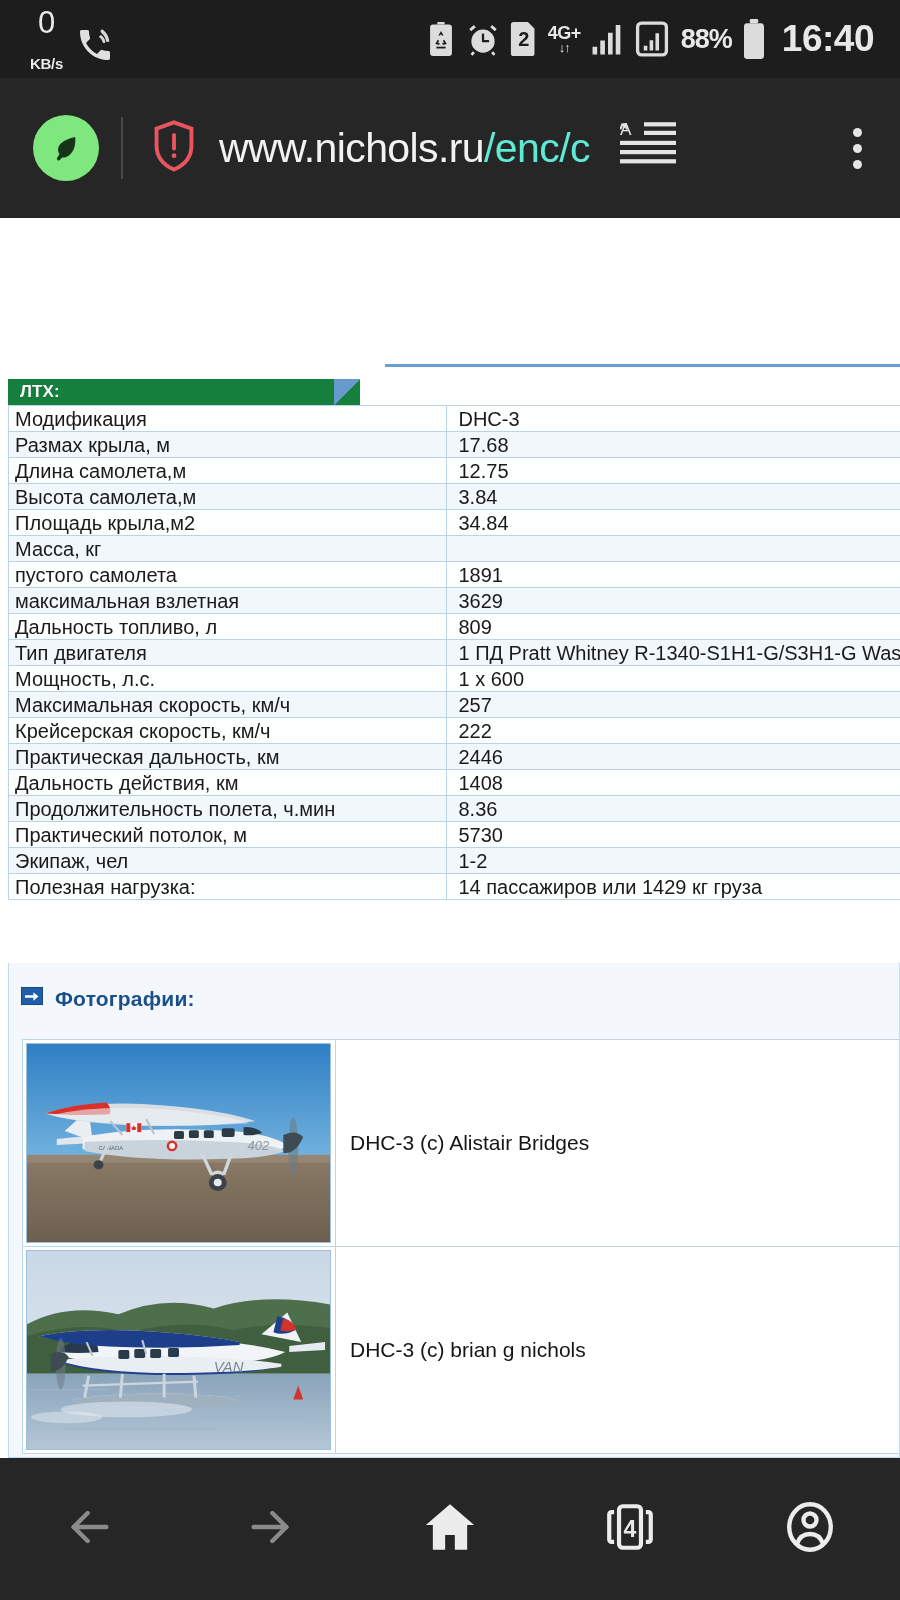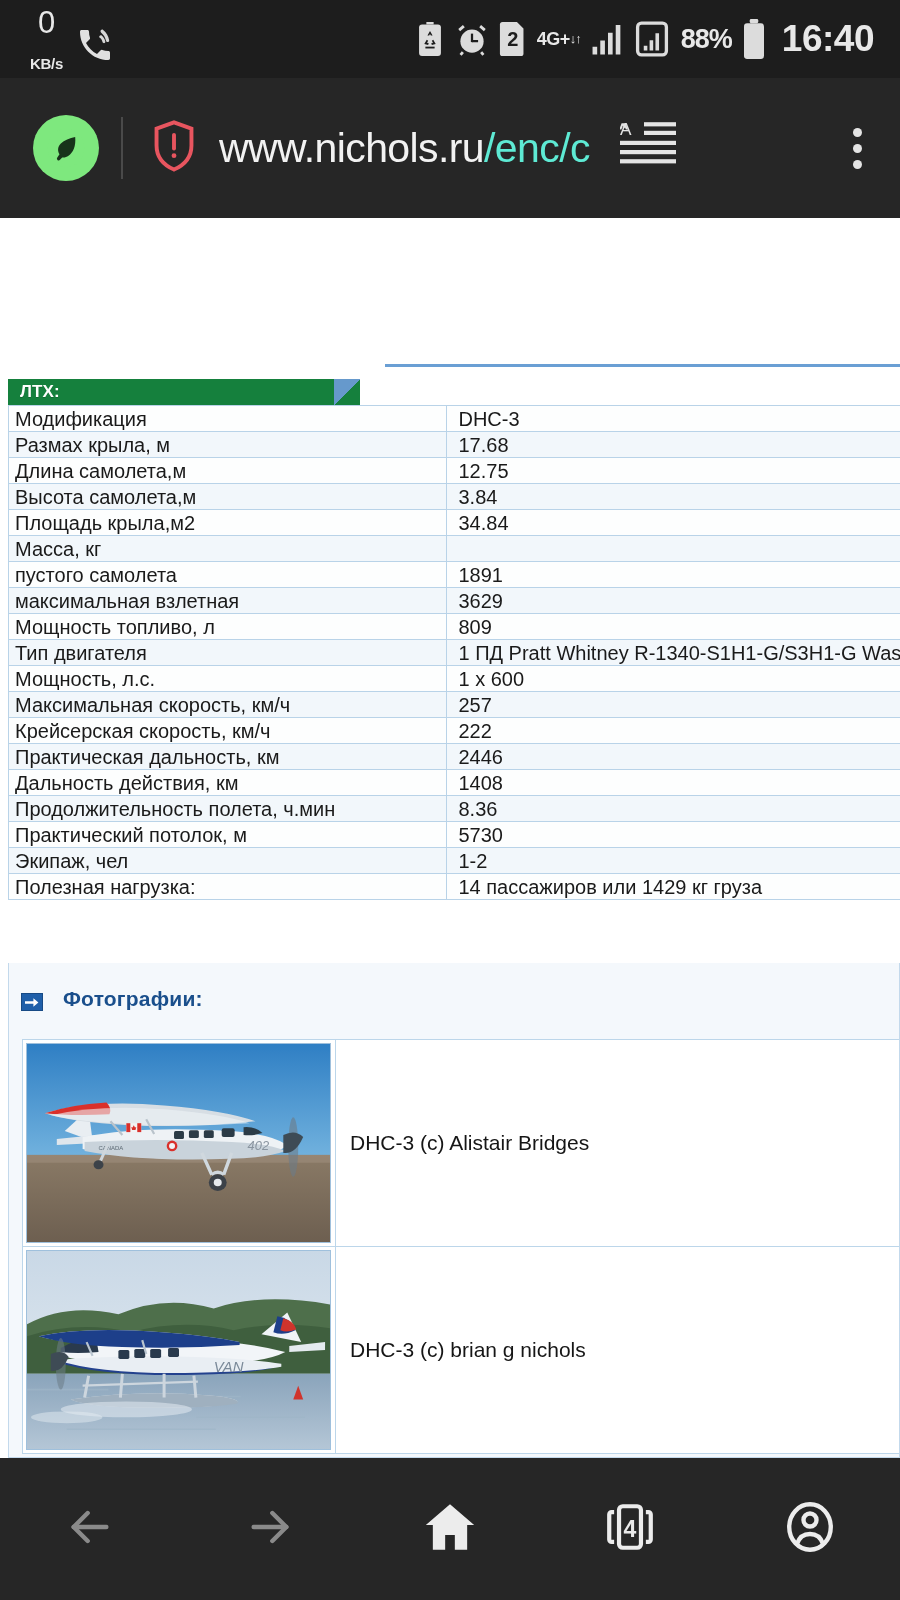--- a/index.html
+++ b/index.html
@@ -21,21 +21,21 @@
   .sb-left { display:flex; align-items:flex-end; gap:12px; padding-left:30px; }
   .net-speed { display:flex; flex-direction:column; align-items:center; line-height:1; }
   .net-speed .num { font-size:31px; font-weight:400; letter-spacing:-0.5px; }
   .net-speed .unit { font-size:15px; font-weight:700; margin-top:18px; letter-spacing:-0.3px;}
   .sb-right {
     margin-left:auto; display:flex; align-items:center; gap:10px; padding-right:26px;
   }
   .sb-icon { display:flex; align-items:center; justify-content:center; }
   .battery-pct { font-size:27px; font-weight:700; letter-spacing:-1px; margin-left:2px;}
   .clock { font-size:37px; font-weight:700; letter-spacing:-0.5px; margin-left:6px;}
-  .netbadge { display:flex; flex-direction:row; align-items:center; line-height:1;text-align:right; }
+  .netbadge { display:flex; flex-direction:column; align-items:center; line-height:1;text-align:right; }
   .netbadge .g { font-size:18px; font-weight:700; letter-spacing:-0.5px;}
   .netbadge .arrows { font-size:13px; letter-spacing:-1px; margin-top:-1px;}
 
   
   .browserbar {
     position:absolute; left:0; top:78px; width:900px; height:140px;
     background:#262626; display:flex; align-items:center;
   }
   .leaf-badge {
     width:66px; height:66px; border-radius:50%;
@@ -101,21 +101,21 @@
   td.indent { padding-left:16px; }
 
   
   .info-banner { position:absolute; left:8px; top:719px; width:352px; }
   .info-box {
     position:absolute; left:8px; top:745px; width:892px; height:495px;
     background:#f4f8fc; border:1px solid #c3d9ec; border-top:none;
     overflow:hidden;
   }
   .photos-head {
-    display:flex; align-items:flex-end; gap:20px;
+    display:flex; align-items:flex-start; gap:12px;
     padding:24px 0 0 12px;
   }
   .arrow-ico {
     width:22px; height:18px; background:#1f5fa9;
     display:flex; align-items:center; justify-content:center;
     border:1px solid #174a85;
   }
   .arrow-ico svg { display:block; }
   .photos-title {
     color:#1a4f8c; font-weight:700; font-size:21px; letter-spacing:0.2px;
@@ -313,21 +313,21 @@
             </tr>
             <tr>
               <td class="k indent">пустого самолета</td>
               <td class="val">1891</td>
             </tr>
             <tr>
               <td class="k indent">максимальная взлетная</td>
               <td class="val">3629</td>
             </tr>
             <tr>
-              <td class="k">Мощность топливо, л</td>
+              <td class="k">Дальность топливо, л</td>
               <td class="val">809</td>
             </tr>
             <tr>
               <td class="k">Тип двигателя</td>
               <td class="val">1 ПД Pratt Whitney R-1340-S1H1-G/S3H1-G Wasp</td>
             </tr>
             <tr>
               <td class="k">Мощность, л.с.</td>
               <td class="val">1 x 600</td>
             </tr>

